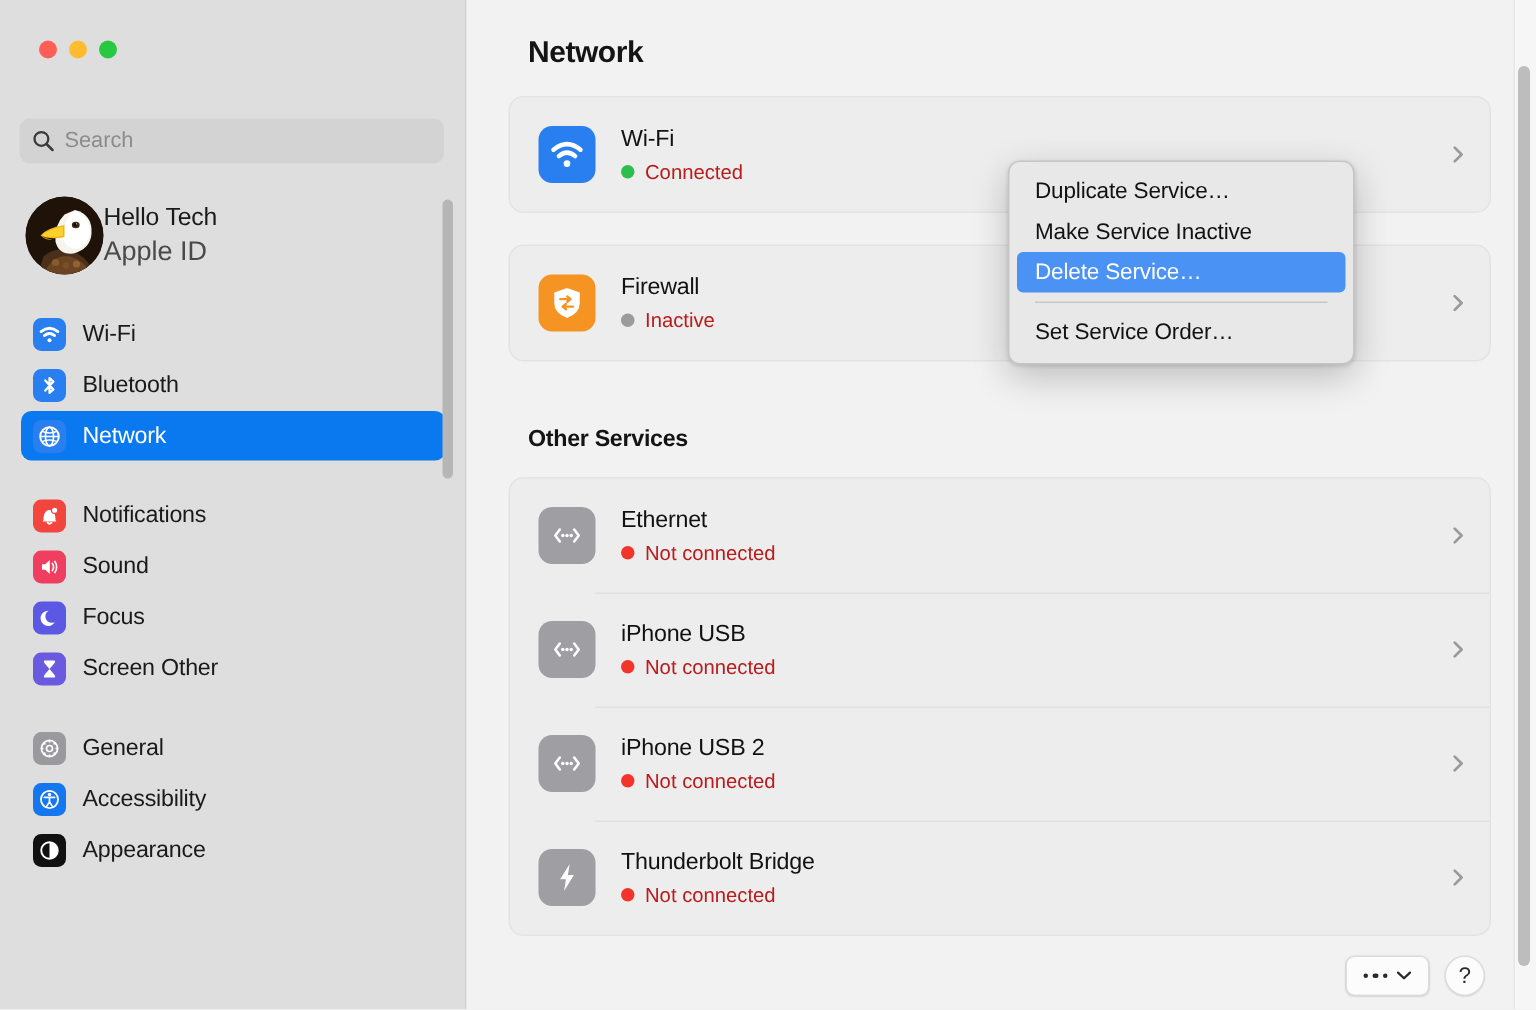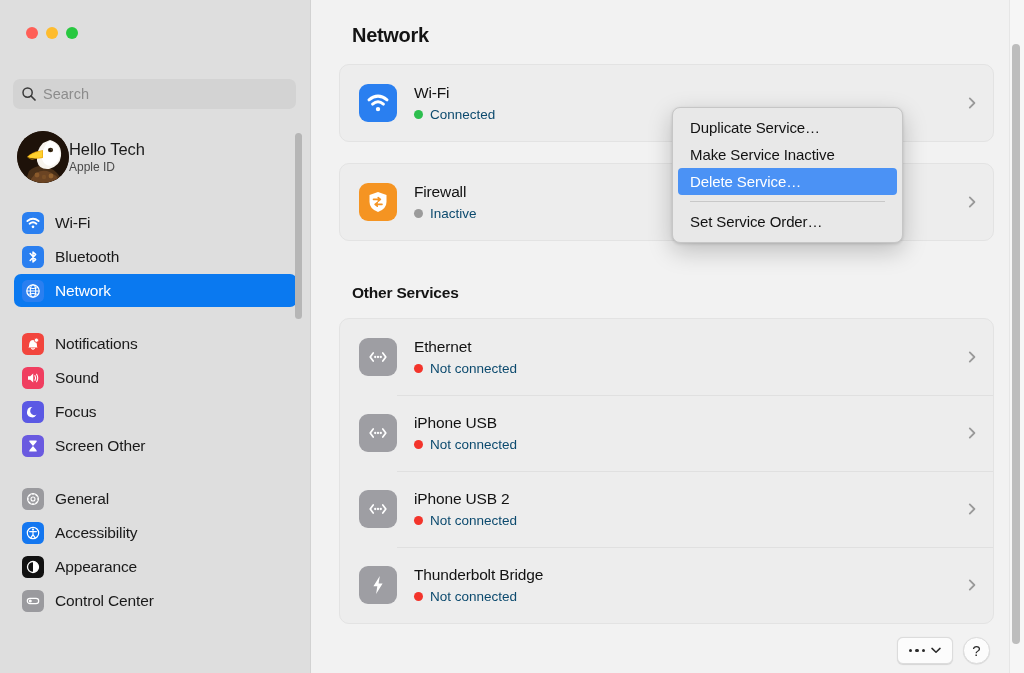--- a/index.html
+++ b/index.html
@@ -70,21 +70,21 @@
   }
   .avatar {
     width: 52px; height: 52px; border-radius: 50%;
     overflow: hidden; flex: 0 0 52px;
     background: #2A1B10;
     position: relative;
   }
   .avatar svg { display:block; width:52px; height:52px; }
   .account-text { line-height: 1.15; }
   .account-name { font-size: 16.5px; color: #1A1A1A; letter-spacing: -0.1px; }
-  .account-sub { font-size: 12px; color: #4A4A4A; margin-top: 2px; }
+  .account-sub { font-size: 18px; color: #4A4A4A; margin-top: 2px; }
 
   
   .nav {
     position: absolute;
     top: 206px; left: 0;
     width: 311px;
     height: 467px;
   }
   .nav-group { padding: 0 14px; }
   .nav-item {
@@ -177,21 +177,21 @@
   .row-icon {
     width: 38px; height: 38px;
     border-radius: 9px;
     flex: 0 0 38px;
     display: flex; align-items: center; justify-content: center;
     overflow: hidden;
   }
   .row-text { margin-left: 17px; line-height: 1.2; }
   .row-title { font-size: 15.5px; color: #121212; letter-spacing: -0.15px; }
   .row-status {
-    font-size: 13.5px; color: #0c4a6e;
+    font-size: 13.5px; color: #b91c1c;
     margin-top: 4px;
     display: flex; align-items: center;
   }
   .dot {
     width: 9px; height: 9px; border-radius: 50%;
     margin-right: 7px; flex: 0 0 9px;
   }
   .chev {
     margin-left: auto;
     flex: 0 0 auto;
@@ -449,29 +449,20 @@
         <div class="nav-item">
           <span class="nav-icon" style="background:#111111">
             <svg width="16" height="16" viewBox="0 0 16 16">
               <circle cx="8" cy="8" r="5.5" fill="none" stroke="#fff" stroke-width="1.3"></circle>
               <path d="M8 2.5 A5.5 5.5 0 0 1 8 13.5 Z" fill="#fff"></path>
             </svg>
           </span>
           <span class="nav-label">Appearance</span>
         </div>
 
-        <div class="nav-item">
-          <span class="nav-icon" style="background:#9A9A9E">
-            <svg width="16" height="16" viewBox="0 0 16 16">
-              <rect x="2.3" y="5.3" width="11.4" height="5.4" rx="2.7" fill="none" stroke="#fff" stroke-width="1.2"></rect>
-              <circle cx="5.3" cy="8" r="1.5" fill="#fff"></circle>
-            </svg>
-          </span>
-          <span class="nav-label">Control Center</span>
-        </div>
       </div>
     </div>
 
     <div class="sb-scroll"></div>
   </div>
 
   <div class="content">
 
     <div class="page-title">Network</div>
 

